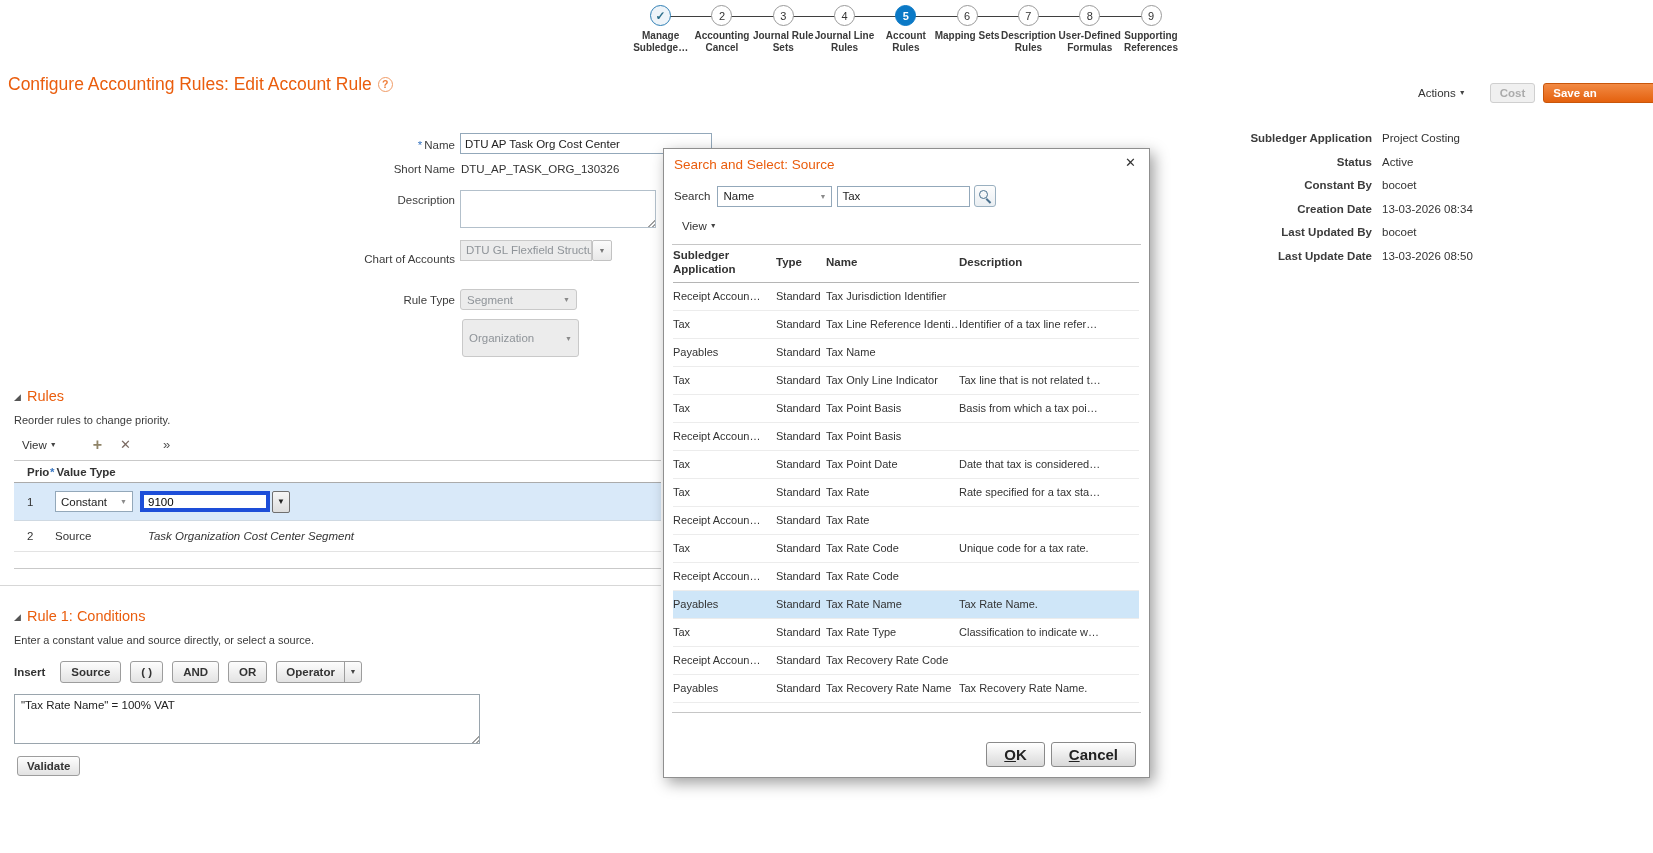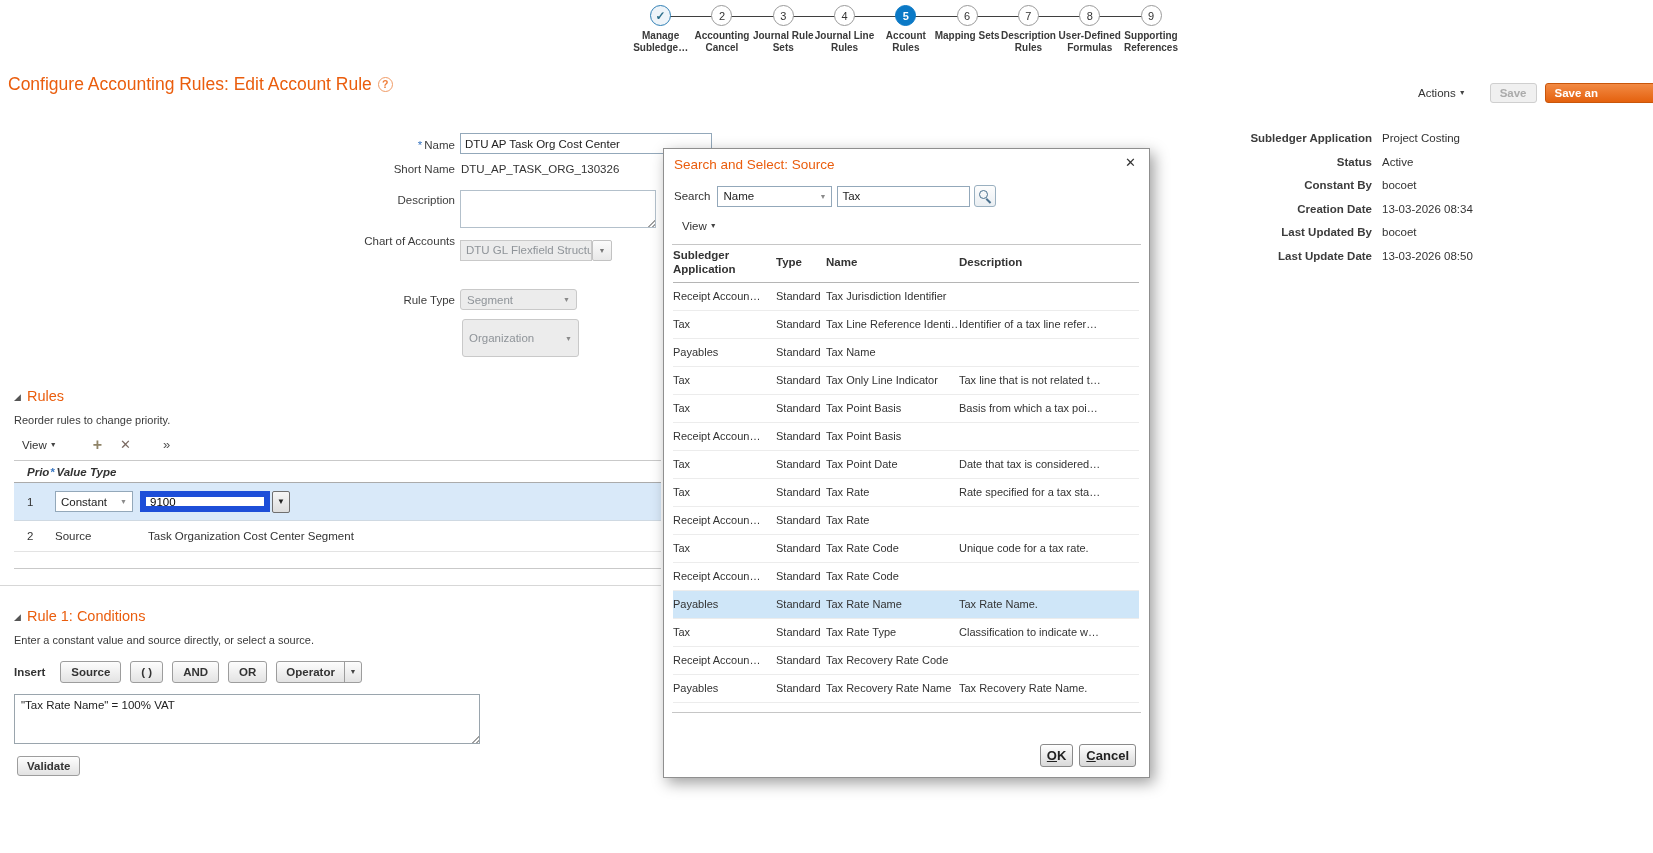--- a/index.html
+++ b/index.html
@@ -76,37 +76,37 @@
   #rules-hint { left:14px; top:414px; }
   #cond-hint { left:14px; top:634px; }
 
   
   .rules-toolbar { position:absolute; left:22px; top:437px; font-size:11.5px; display:flex; align-items:center; }
   .tb-view { cursor:pointer; }
   .tb-plus { margin-left:36px; color:#8f8468; font-size:16px; font-weight:bold; cursor:pointer; line-height:14px; }
   .tb-x { margin-left:18px; color:#7a6a62; font-size:13px; cursor:pointer; }
   .tb-more { margin-left:32px; color:#4f4f4f; font-size:13px; letter-spacing:-1px; cursor:pointer; }
   .rules-table { position:absolute; left:14px; top:460px; width:647px; font-size:11.5px; }
-  .rt-head { display:flex; height:23px; align-items:center; border-top:1px solid #c9c9c9; border-bottom:1px solid #ababab; font-weight:bold;font-style:italic; }
+  .rt-head { display:flex; height:23px; align-items:center; border-top:1px solid #c9c9c9; border-bottom:1px solid #ababab; font-weight:bold; }
   .rt-c1 { width:36px; padding-left:13px; }
   .rt-c2 { width:90px; }
   .rt-c3 { flex:1; }
   .hc3 { padding-left:8px; }
   .rt-row1 { display:flex; align-items:center; height:38px; background:#d9e9f9; border-bottom:1px solid #cfd9e2; cursor:pointer; }
   .rt-row2 { display:flex; align-items:center; height:31px; border-bottom:1px solid #e3e3e3; cursor:pointer; }
   .rt-footer { height:17px; border-bottom:1px solid #c9c9c9; }
   .fake-select { border:1px solid #93a8ba; background:#fff; height:21px; display:flex;
     align-items:center; justify-content:space-between; padding:0 5px; font-size:11.5px; color:#222; cursor:pointer; }
   .rt-select { width:78px; margin-left:5px; }
   .val-wrap { display:flex; align-items:center; }
-  .val-input { width:130px; height:21px; border:6px solid #1d4ed8; font:11.5px "Liberation Sans",sans-serif; padding:2px 4px; background:#fff; }
+  .val-input { width:130px; height:21px; border:4px solid #1d4ed8; font:11.5px "Liberation Sans",sans-serif; padding:2px 4px; background:#fff; }
   .val-btn { width:18px; height:22px; border:1px solid #6f6f6f; background:linear-gradient(#f6f6f6,#dedede);
     margin-left:2px; text-align:center; border-radius:2px; cursor:pointer; }
   .val-btn .vcaret { font-size:8px; color:#222; line-height:20px; }
-  .r2-pad { padding-left:8px; }
+  .r2-pad { padding-left:8px;font-style:italic; }
   .row2-type { margin-left:5px; }
   #rules-bottom-line { position:absolute; left:0; top:585px; width:661px; border-top:1px solid #d7d7d7; }
 
   
   .insert-row { position:absolute; left:14px; top:661px; display:flex; align-items:center; }
   .insert-label { font-size:11.5px; font-weight:bold; margin-right:15px; }
   .cond-btn { font-size:11.5px; font-weight:bold; border:1px solid #9d9d9d; border-radius:3px;
     background:linear-gradient(#fdfdfd,#e3e3e3); height:22px; padding:0 10px; margin-right:9px; color:#333; cursor:pointer; }
   .op-split { display:flex; border:1px solid #9d9d9d; border-radius:3px; background:linear-gradient(#fdfdfd,#e3e3e3);
     height:22px; font-size:11.5px; font-weight:bold; color:#333; cursor:pointer; }
@@ -137,22 +137,22 @@
   .dt-head { display:flex; font-weight:bold; font-size:11.5px; border-bottom:1px solid #b5b5b5;
     padding-bottom:5px; min-height:30px; align-items:center; line-height:1.2; }
   .dc1 { width:103px; white-space:nowrap; overflow:hidden; padding-right:6px; }
   .dt-head .dc1 { white-space:normal; }
   .dc2 { width:50px; white-space:nowrap; overflow:hidden; }
   .dc3 { width:133px; white-space:nowrap; overflow:hidden; padding-right:4px; }
   .dc4 { flex:1; white-space:nowrap; overflow:hidden; }
   .dt-row { display:flex; height:28px; align-items:center; border-bottom:1px solid #ececec; cursor:pointer; }
   .dt-row.selected { background:#cfe6f8; }
   .dlg-footer { position:absolute; right:13px; bottom:10px; display:flex; gap:6px; }
-  .dlg-btn { font-size:13px; font-weight:bold; border:1px solid #8a8a8a; border-radius:3px;
-    background:linear-gradient(#fff,#d9d9d9); padding:3px 6px; color:#222; cursor:pointer; }
+  .dlg-btn { font-size:15px; font-weight:bold; border:1px solid #8a8a8a; border-radius:3px;
+    background:linear-gradient(#fff,#d9d9d9); padding:3px 17px; color:#222; cursor:pointer; }
   .dlg-btn .lbl { display:inline-block; }
   .dlg-btn .lbl::first-letter { text-decoration:underline; }
 </style>
 </head>
 <body>
 
 <div class="screen">
 
   <div class="stepper">
     <div class="connector"></div>
@@ -222,35 +222,35 @@
         <div class="slabel">Supporting References</div>
       </div>
       </div>
   </div>
 
   <div class="page-title">
     <span>Configure Accounting Rules: Edit Account Rule</span><span class="help-icon">?</span>
   </div>
   <div class="top-actions">
     <span class="actions-menu"><span>Actions</span><span class="caret">▼</span></span>
-    <button class="btn disabled">Save</button>
+    <button class="btn disabled">Cost</button>
     <button class="btn primary">Save an</button>
   </div>
 
   <div class="flabel" style="top:139px"><span class="req">*</span><span>Name</span></div>
   <input class="text-input" id="name-input" value="DTU AP Task Org Cost Center" style="">
 
   <div class="flabel" style="top:163px">Short Name</div>
   <div class="static-val" style="left:461px;top:163px">DTU_AP_TASK_ORG_130326</div>
 
   <div class="flabel" style="top:194px">Description</div>
   <textarea id="desc-textarea" style=""></textarea>
   <span class="grip" style="left:645px;top:217px"></span>
 
-  <div class="flabel" style="top:235px">Chart of Accounts</div>
+  <div class="flabel" style="top:253px">Chart of Accounts</div>
   <div class="dis-field" id="chart-field">DTU GL Flexfield Structure</div>
   <div class="combo-btn" id="chart-btn"><span class="caret">▼</span></div>
 
   <div class="flabel" style="top:294px">Rule Type</div>
   <div class="dis-select" id="ruletype-select">
     <span>Segment</span>
     <span class="sel-caret">▼</span>
   </div>
   <div class="dis-select" id="org-select">
     <span>Organization</span>

